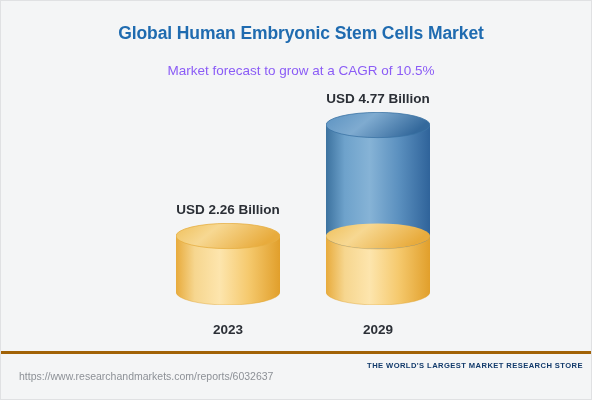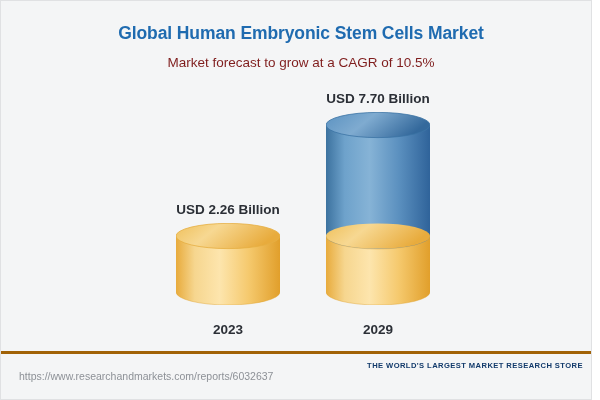--- a/index.html
+++ b/index.html
@@ -27,25 +27,25 @@
   }
   #chart-title {
     margin: 0;
     padding-top: 22px;
     font-size: 17.5px;
     font-weight: bold;
     color: #1f6bb0;
     letter-spacing: -0.1px;
   }
   #chart-subtitle {
-    margin: 0;
+    margin: 8px;
     padding-top: 11px;
     font-size: 13.5px;
     font-weight: normal;
-    color: #7f1d1d;
+    color: #8b5cf6;
   }
 
   
   #plot-area {
     position: absolute;
     left: 0;
     top: 85px;
     width: 600px;
     height: 255px;
   }
@@ -161,21 +161,21 @@
         <path d="M0,69 A52,13 0 0 0 104,69" fill="none" stroke="#e0a32f" stroke-width="0.8" opacity="0.55"></path>
 
         <ellipse cx="52" cy="13" rx="52" ry="12.6" fill="url(#goldTop)"></ellipse>
         <ellipse cx="52" cy="13" rx="52" ry="12.6" fill="none" stroke="#e6ae43" stroke-width="0.8"></ellipse>
       </svg>
 
       <div class="category-label">2023</div>
     </div>
 
     <div class="bar-group" id="bar-group-2034">
-      <div class="bar-value-label" style="bottom: 199px;">USD 7.70 Billion</div>
+      <div class="bar-value-label" style="bottom: 199px;">USD 4.77 Billion</div>
 
       <svg class="cylinder-svg" width="104" height="193" viewBox="0 0 104 193">
         <defs>
           <linearGradient id="blueBody" x1="0" y1="0" x2="1" y2="0">
             <stop offset="0%" stop-color="#3c729f"></stop>
             <stop offset="18%" stop-color="#6ea2cb"></stop>
             <stop offset="42%" stop-color="#86b3d6"></stop>
             <stop offset="70%" stop-color="#5b90bf"></stop>
             <stop offset="100%" stop-color="#2f639a"></stop>
           </linearGradient>

